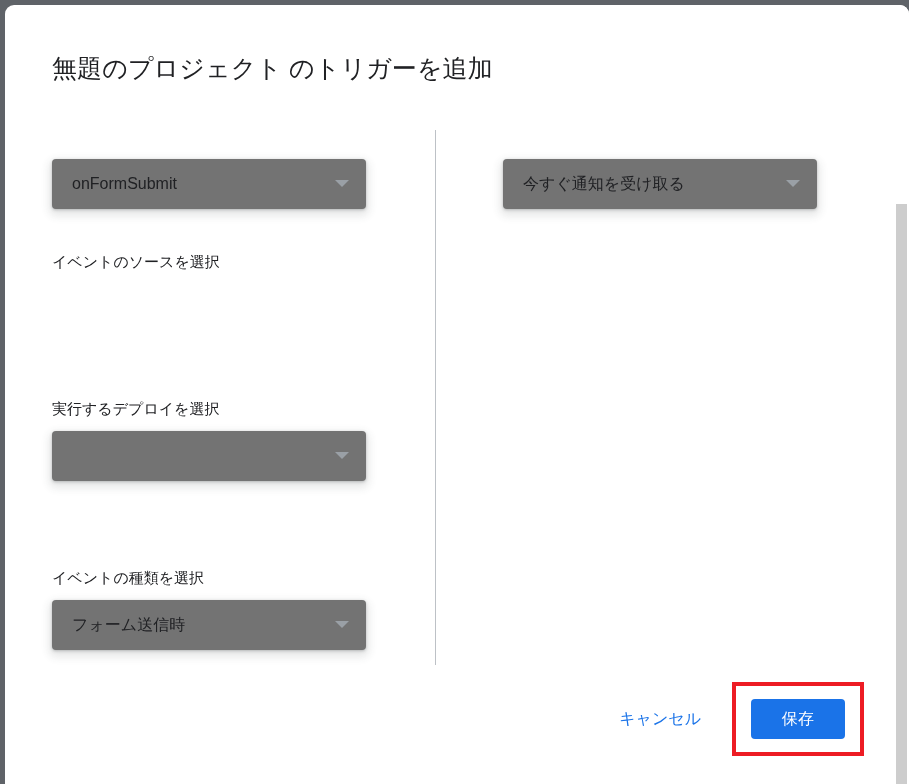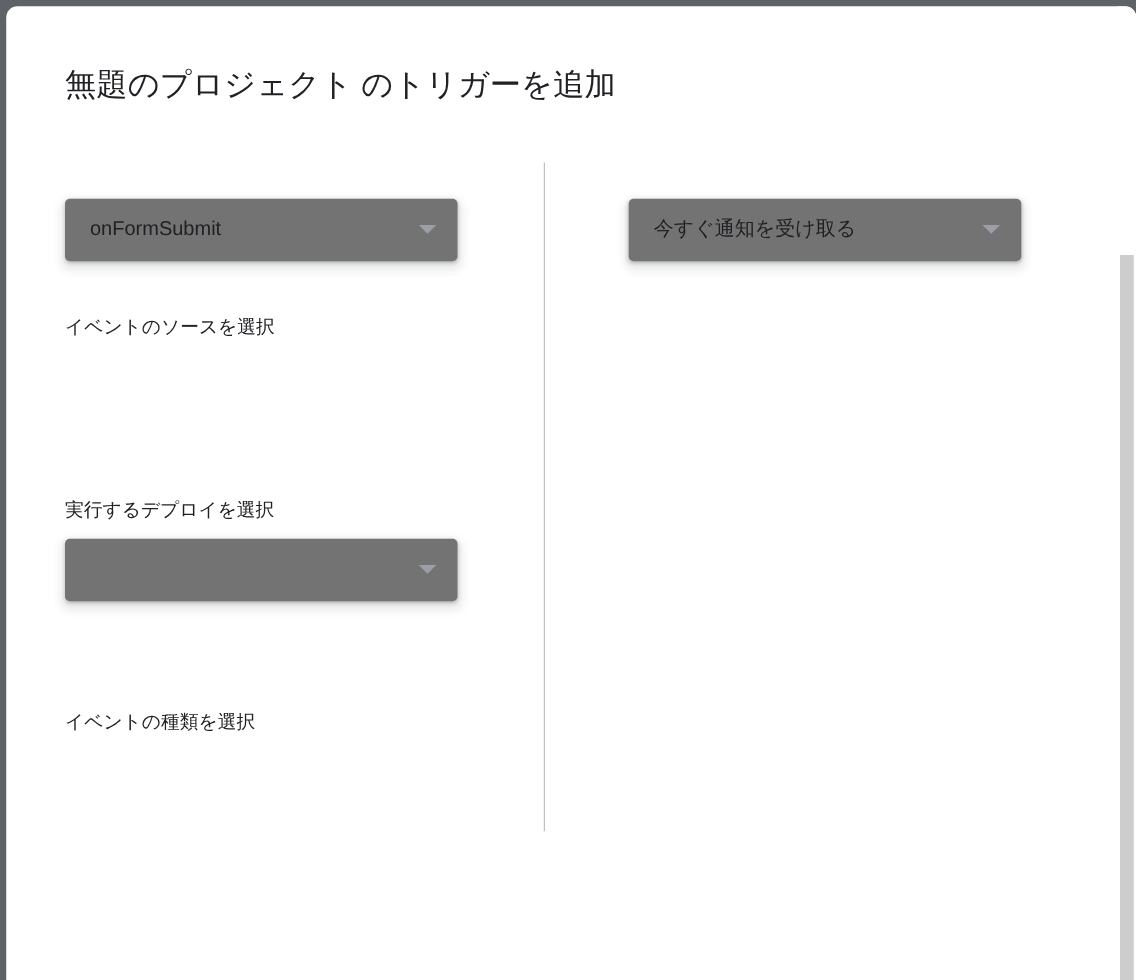--- a/index.html
+++ b/index.html
@@ -217,35 +217,44 @@
 
       <div class="field-group" id="fg-source">
         <div class="field-label">実行するデプロイを選択</div>
         <div class="select-box">
           <span class="select-caret"></span>
         </div>
       </div>
 
       <div class="field-group" id="fg-eventtype">
         <div class="field-label">イベントの種類を選択</div>
+        <div class="select-box">
+          <span class="select-value">フォーム送信時</span>
+          <span class="select-caret"></span>
+        </div>
       </div>
 
     </div>
 
     <div class="column" id="right-column">
 
       <div class="field-group" id="fg-notify">
         <div class="select-box">
           <span class="select-value">今すぐ通知を受け取る</span>
           <span class="select-caret"></span>
         </div>
       </div>
 
     </div>
 
   </div>
 
+  <div id="footer">
+    <button id="cancel-button">キャンセル</button>
+    <button id="save-button">保存</button>
+    <div id="save-highlight"></div>
+  </div>
 
   <div id="scrollbar-track">
     <div id="scrollbar-thumb"></div>
   </div>
 
 </div>
 
 </body></html>

